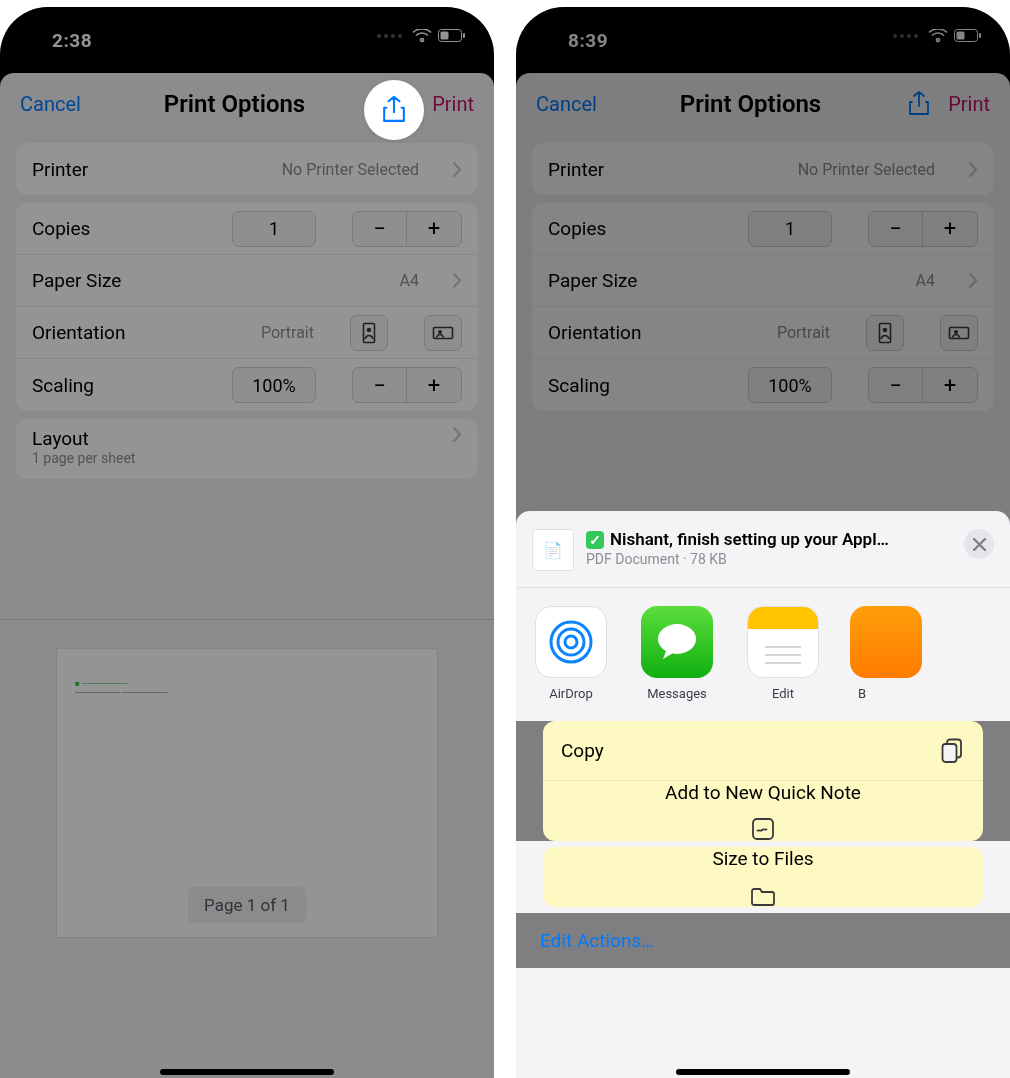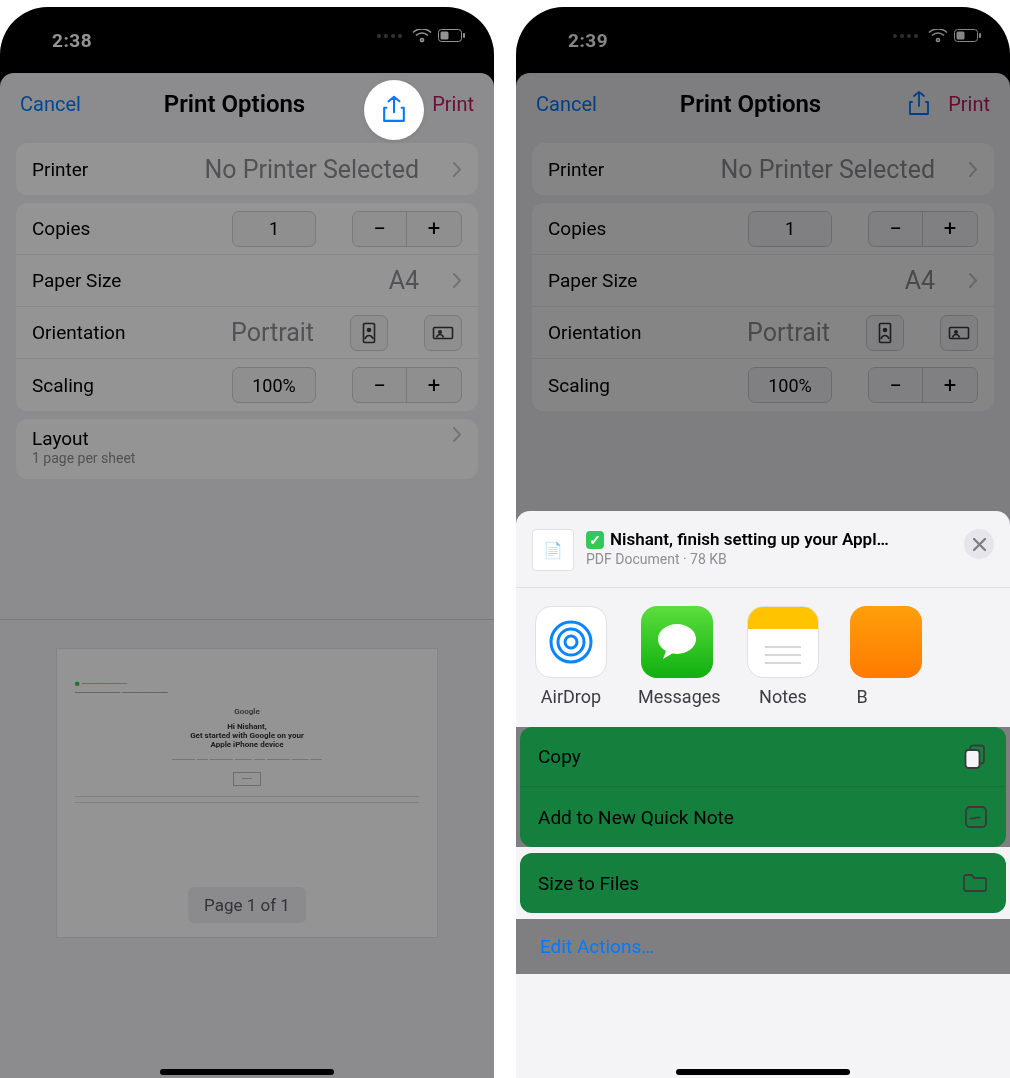--- a/index.html
+++ b/index.html
@@ -22,21 +22,21 @@
   .cancel { color: #007AFF; font-size: 20px; }
   .hdr-title { flex: 1; text-align: center; font-size: 24px; font-weight: 600; color: #000; }
   .share-btn { width: 30px; height: 30px; display: flex; align-items: center; justify-content: center; color: #007AFF; margin-right: 14px; }
   .print-label { font-size: 20px; color: #be185d; }
 
   .group { margin: 8px 16px; background: #ffffff; border-radius: 12px; }
   .row { display: flex; align-items: center; height: 52px; padding: 0 16px; border-bottom: .5px solid rgba(0,0,0,.08); gap: 28px; }
   .row:last-child { border-bottom: none; }
   .row .label { font-size: 19px; color: #000; }
   .spacer { flex: 1; }
-  .value-grey { font-size: 25px; color: #8e8e93; }
+  .value-grey { font-size: 16px; color: #8e8e93; }
   .chev { color: #c7c7cc; margin-left: 6px; }
   .stepper-field { width: 84px; height: 36px; border: .5px solid #d0d0d5; border-radius: 7px; display: flex; align-items: center; justify-content: center; font-size: 18px; color: #000; background: #f6f6f9; }
   .stepper-split { display: flex; height: 36px; border: .5px solid #d0d0d5; border-radius: 7px; overflow: hidden; background: #f6f6f9; }
   .stepper-split .segb { width: 54px; display: flex; align-items: center; justify-content: center; font-size: 22px; color: #000; }
   .stepper-split .segb:first-child { border-right: .5px solid #d0d0d5; }
 
   .orient-btn { width: 38px; height: 36px; border: .5px solid #d0d0d5; border-radius: 7px; background: #f6f6f9; display: flex; align-items: center; justify-content: center; margin-left: 8px; }
 
   .under { color: #8e8e93; font-size: 14px; }
 
@@ -62,31 +62,31 @@
   .share-sheet { position: absolute; left: 0; right: 0; bottom: 0; height: 574px; border-radius: 14px 14px 0 0; background: #F4F4F7; z-index: 60; }
   .ss-header { display: flex; align-items: flex-start; gap: 12px; padding: 18px 16px 16px; border-bottom: .5px solid rgba(0,0,0,.08); }
   .doc-thumb { width: 42px; height: 42px; background: #fff; border: .5px solid #e0e0e4; border-radius: 4px; display: flex; align-items: center; justify-content: center; font-size: 16px; }
   .doc-title { font-size: 17px; font-weight: 600; color: #000; overflow: hidden; text-overflow: ellipsis; white-space: nowrap; max-width: 320px; }
   .doc-sub { font-size: 14px; color: #8e8e93; margin-top: 2px; }
   .share-close { width: 30px; height: 30px; border-radius: 50%; background: #e5e5ea; display: flex; align-items: center; justify-content: center; color: #7f7f85; margin-left: auto; }
 
   .share-apps { display: flex; gap: 28px; padding: 18px 16px 14px; overflow: hidden; }
   .app { width: 78px; text-align: center; flex: none; }
   .app .ic { width: 72px; height: 72px; border-radius: 16px; margin: 0 auto 8px; display: flex; align-items: center; justify-content: center; }
-  .app .nm { font-size: 18px; color: #3c3c43; }
+  .app .nm { font-size: 13px; color: #3c3c43; }
   .ic-airdrop { background: #fff; border: .5px solid #e0e0e4; }
   .ic-msg { background: linear-gradient(180deg,#5CDE3C,#0FAF10); }
   .ic-mail { background: linear-gradient(180deg,#1E8CFF,#1169FF); }
   .ic-notes { background: #fff; border: .5px solid #e0e0e4; position: relative; overflow: hidden; }
   .ic-notes::before { content:""; position:absolute; top:0; left:0; right:0; height:22px; background:#FFC300; }
   .ic-books { background: linear-gradient(180deg,#FF9F0A,#FF7B00); border-radius:16px; }
 
-  .actions { margin: 6px 4px; background: #15803d; border-radius: 12px; }
+  .actions { margin: 6px 27px; background: #fef9c3; border-radius: 12px; }
   .action-row { display: flex; align-items: center; height: 60px; padding: 0 18px; border-bottom: .5px solid rgba(0,0,0,.08); font-size: 19px; color: #000; justify-content: space-between; }
-  .action-row:last-child { border-bottom: none; }
+  .action-row:last-child { border-bottom: none; flex-direction: column; }
   .action-row .ai { color: #3a3a3c; }
   .edit-actions { padding: 16px 24px; font-size: 19px; color: #007AFF; }
 
   
   .actions-1 { border-radius: 12px; overflow: hidden; }
 
   .check { display:inline-block; width:18px; height:18px; background:#34C759; border-radius:4px; color:#fff; font-size:14px; text-align:center; line-height:18px; margin-right:6px; vertical-align:text-bottom; }
 
 </style>
 </head>
@@ -198,45 +198,35 @@
         </div>
       </div>
 
       <div class="hr"></div>
 
       <div class="preview">
         <div style="text-align:left; margin-bottom:10px">
           <div class="pv-text" style="color:#34C759; font-weight:600">■ ────────</div>
           <div class="pv-text">──────── ────────</div>
         </div>
-        <div style="text-align:center">
-          <div class="pv-text" style="font-weight:600; color:#555;margin-bottom:6px">Google</div>
-          <div class="pv-text pv-title">Hi Nishant,</div>
-          <div class="pv-text pv-title">Get started with Google on your</div>
-          <div class="pv-text pv-title">Apple iPhone device</div>
-          <div class="pv-text" style="margin-top:6px; color:#aaa">──── ── ──── ─── ── ──── ─── ──</div>
-          <div style="margin-top:8px; display:inline-block; border:.5px solid #bbb; padding:2px 8px; font-size:7px; color:#888">──</div>
-          <div style="margin-top:10px; border-top:.5px solid #ddd; height:6px"></div>
-          <div style="border-top:.5px solid #ddd; height:6px"></div>
-        </div>
         <div class="page-badge">Page 1 of 1</div>
       </div>
     </div>
     <div class="dim"></div>
     <div class="highlight-circle">
       <svg width="24" height="30" viewBox="0 0 22 26" fill="none">
           <path d="M11 1v14M6 5l5-4 5 4M4 11H2v12h18V11h-2" stroke="#007AFF" stroke-width="1.9" stroke-linecap="round" stroke-linejoin="round"></path>
         </svg>
     </div>
     <div class="home-ind"></div>
   </div>
 
   <div class="phone phone-right">
     <div class="status">
-      <div class="time">2:39</div>
+      <div class="time">8:39</div>
       <div class="status-icons">
         <div class="dots">
             <div class="dot"></div>
             <div class="dot"></div>
             <div class="dot"></div>
             <div class="dot"></div>
           </div>
         <svg width="20" height="14" viewBox="0 0 20 14" fill="none">
             <path d="M10 12.5a1.5 1.5 0 100-3 1.5 1.5 0 000 3zM4 6.5c1.6-1.6 3.7-2.5 6-2.5s4.4.9 6 2.5M1 3.5C3.4 1.2 6.6 0 10 0s6.6 1.2 9 3.5" stroke="#fff" stroke-width="1.7"></path>
           </svg>
@@ -356,21 +346,21 @@
           <div class="nm">Messages</div>
         </div>
         <div class="app">
           <div class="ic ic-notes">
               <svg width="44" height="24" viewBox="0 0 44 24" style="margin-top:26px">
                 <line x1="4" y1="4" x2="40" y2="4" stroke="#C9C9CD" stroke-width="1.5"></line>
                 <line x1="4" y1="12" x2="40" y2="12" stroke="#C9C9CD" stroke-width="1.5"></line>
                 <line x1="4" y1="20" x2="40" y2="20" stroke="#C9C9CD" stroke-width="1.5"></line>
               </svg>
             </div>
-          <div class="nm">Notes</div>
+          <div class="nm">Edit</div>
         </div>
         <div class="app" style="width:24px">
           <div class="ic ic-books" style="width:72px"></div>
           <div class="nm">B</div>
         </div>
       </div>
 
       <div style="position:relative">
         <div class="dim" style="border-radius:0"></div>
         <div class="actions" style="position:relative; z-index:1">

